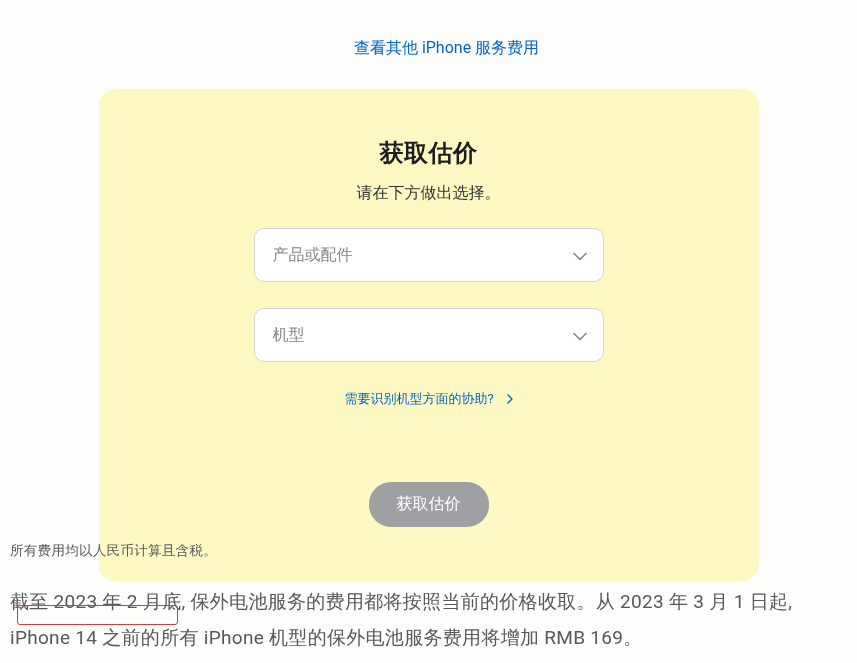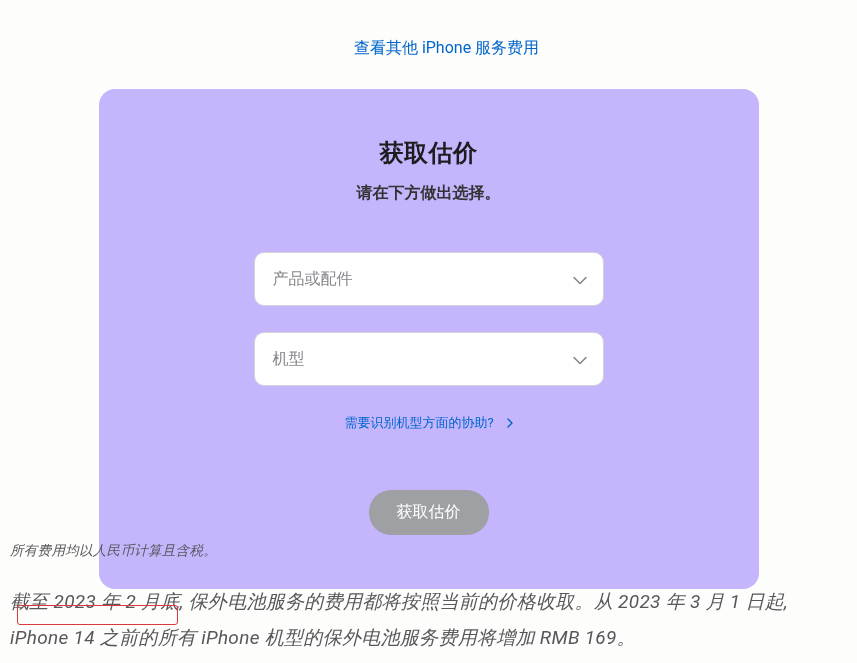--- a/index.html
+++ b/index.html
@@ -22,37 +22,36 @@
       margin-left: 36px;
     }
     .top-link a {
       color: #0066cc;
       text-decoration: none;
       cursor: pointer;
     }
     .card {
       width: 660px;
       margin: 30px auto 0;
-      background: #c4b5fd;
+      background: #fef9c3;
       border-radius: 16px;
       padding: 48px 40px 54px;
       text-align: center;
     }
     .card-title {
       font-size: 24px;
       font-weight: 600;
       color: #1d1d1f;
       margin-bottom: 14px;
       letter-spacing: 0.5px;
     }
     .card-subtitle {
       font-size: 16px;
       color: #333336;
-      margin-bottom: 48px;
-      font-weight: bold;
+      margin-bottom: 24px;
     }
     .select-wrap {
       width: 350px;
       margin: 8px auto 26px;
       position: relative;
     }
     .select-box {
       width: 100%;
       height: 54px;
       background: #fff;
@@ -74,37 +73,36 @@
       color: #86868b;
     }
     .help-link {
       color: #0066cc;
       font-size: 13px;
       text-decoration: none;
       cursor: pointer;
       display: inline-flex;
       align-items: center;
       gap: 13px;
-      margin-bottom: 58px;
+      margin-bottom: 74px;
     }
     .quote-btn {
       display: inline-block;
       background: #9ea0a3;
       color: #fff;
       border: none;
       border-radius: 22px;
       padding: 12px 28px;
       font-size: 16px;
       cursor: pointer;
     }
     .footer-text {
       position: absolute;
       left: 10px;
       right: 10px;
-      font-style: italic;
     }
     .tax-note {
       top: 542px;
       font-size: 13.5px;
       color: #58585c;
       letter-spacing: 0.3px;
     }
     .price-note {
       top: 584px;
       font-size: 19px;

